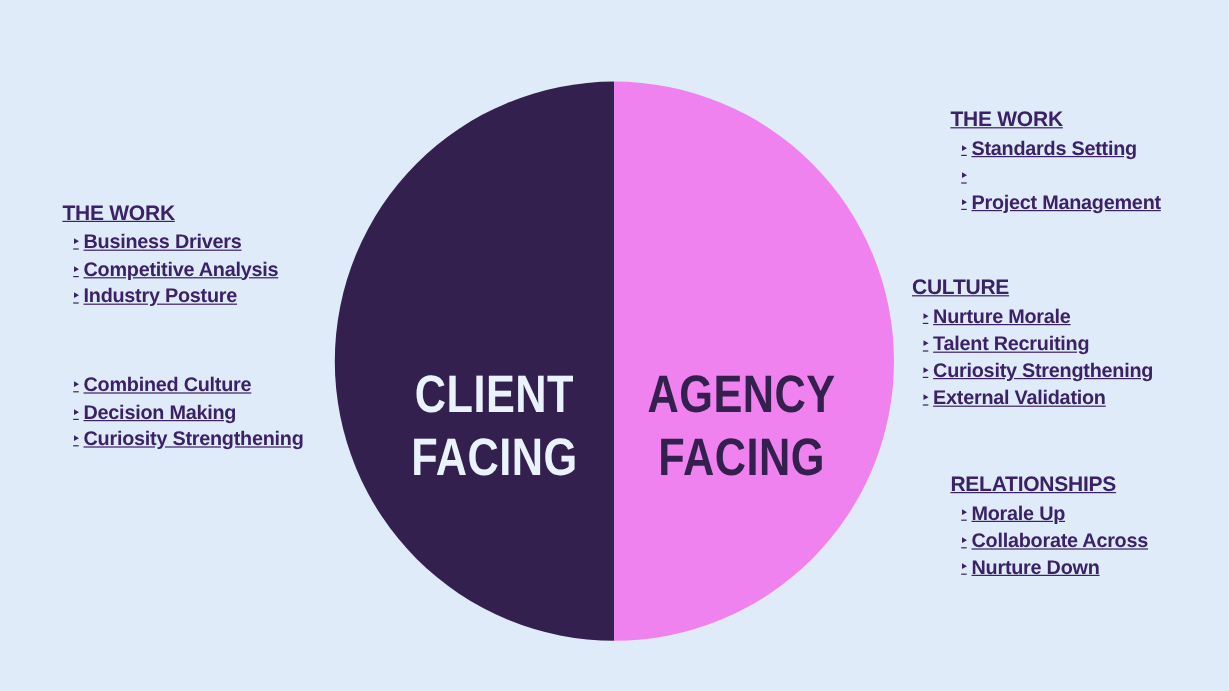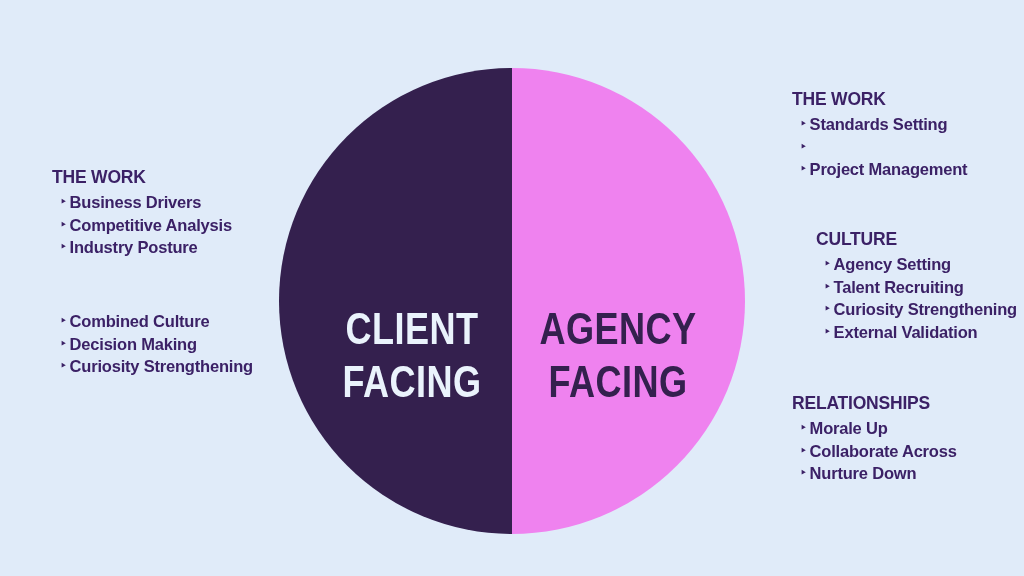--- a/index.html
+++ b/index.html
@@ -31,20 +31,21 @@
     transform-origin:50% 50%;
     white-space:nowrap;
   }
   .half-label.client{left:33px;color:#eaf3fc;}
   .half-label.agency{left:239px;color:#34204e;}
   
   .list-section{
     position:absolute;
     color:#3b2166;
     letter-spacing:-0.2px;
+    text-decoration:underline;
   }
   .list-title{
     font-weight:bold;
     font-size:17.5px;
     line-height:22px;
     margin-bottom:3px;
     white-space:nowrap;
   }
   .list-item{
     display:flex;
@@ -116,25 +117,25 @@
     </div>
     <div class="list-item">
       <span class="bullet">‣</span>
     </div>
     <div class="list-item">
       <span class="bullet">‣</span>
       <span>Project Management</span>
     </div>
   </div>
 
-  <div class="list-section" style="left:816px;top:228px;">
+  <div class="list-section" style="left:760px;top:228px;">
     <div class="list-title">CULTURE</div>
     <div class="list-item">
       <span class="bullet">‣</span>
-      <span>Agency Setting</span>
+      <span>Nurture Morale</span>
     </div>
     <div class="list-item">
       <span class="bullet">‣</span>
       <span>Talent Recruiting</span>
     </div>
     <div class="list-item">
       <span class="bullet">‣</span>
       <span>Curiosity Strengthening</span>
     </div>
     <div class="list-item">

